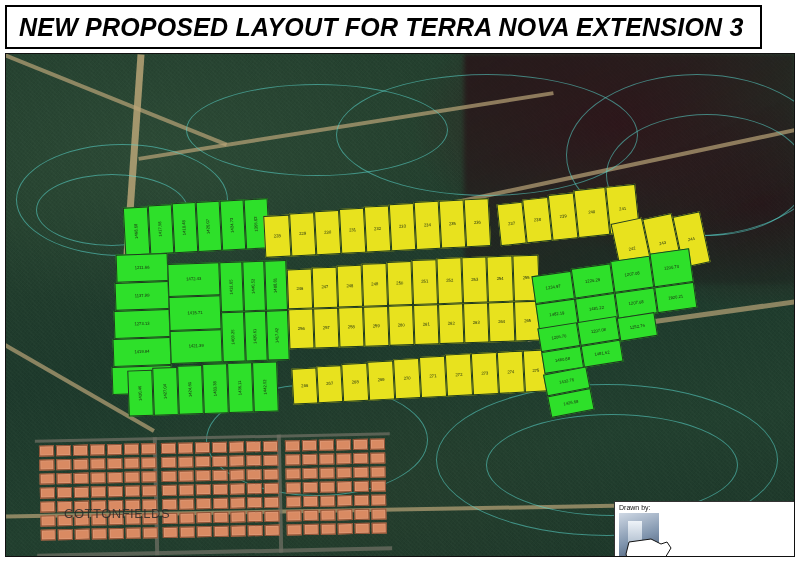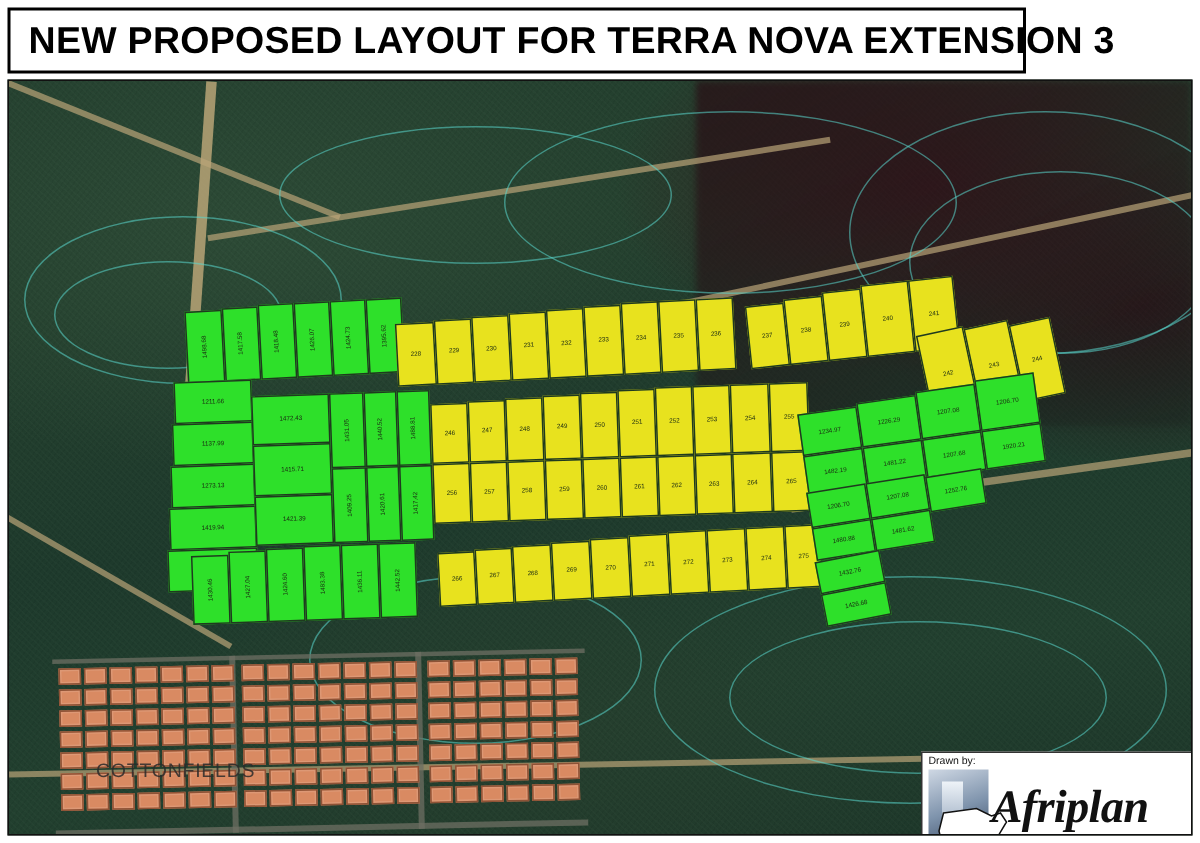--- a/index.html
+++ b/index.html
@@ -1,22 +1,22 @@
 <!DOCTYPE html>
 <html><head>
 <meta charset="utf-8">
 <style>
   html,body{margin:0;padding:0;background:#ffffff;}
   body{width:800px;height:562px;overflow:hidden;font-family:"Liberation Sans",sans-serif;}
   #page{position:relative;width:800px;height:562px;background:#ffffff;}
 
   
-  .title-bar{position:absolute;left:5px;top:5px;width:679px;height:44px;
+  .title-bar{position:absolute;left:5px;top:5px;width:757px;height:44px;
     background:#ffffff;border:2px solid #000000;box-sizing:border-box;
-    display:flex;align-items:center;}
+    display:flex;align-items:center;font-style:italic;}
   .title-text{font-size:25px;font-weight:700;letter-spacing:.2px;color:#000;
     padding-left:12px;white-space:nowrap;font-family:"Liberation Sans",sans-serif;}
 
   
   .map-frame{position:absolute;left:5px;top:53px;width:790px;height:504px;
     border:1px solid #111;box-sizing:border-box;overflow:hidden;background:#2a4432;}
 
   
   .aerial{position:absolute;inset:0;
     background:
@@ -607,18 +607,17 @@
     </div>
 
     <div class="cotton-label">COTTONFIELDS</div>
 
     <div class="logo-box">
       <div class="drawn-by">Drawn by:</div>
       <div class="logo-photo"></div>
       <svg class="africa" viewBox="0 0 66 70">
         <path d="M8 6 L30 3 L40 8 L46 6 L50 12 L44 22 L40 34 L34 44 L30 56 L26 66 L22 58 L20 46 L14 38 L8 30 L5 18 Z" fill="#ffffff" stroke="#111" stroke-width="1"></path>
       </svg>
-      <div class="afriplan">Afriplan</div>
 
     </div>
 
   </div>
 </div>
 
 </body></html>

